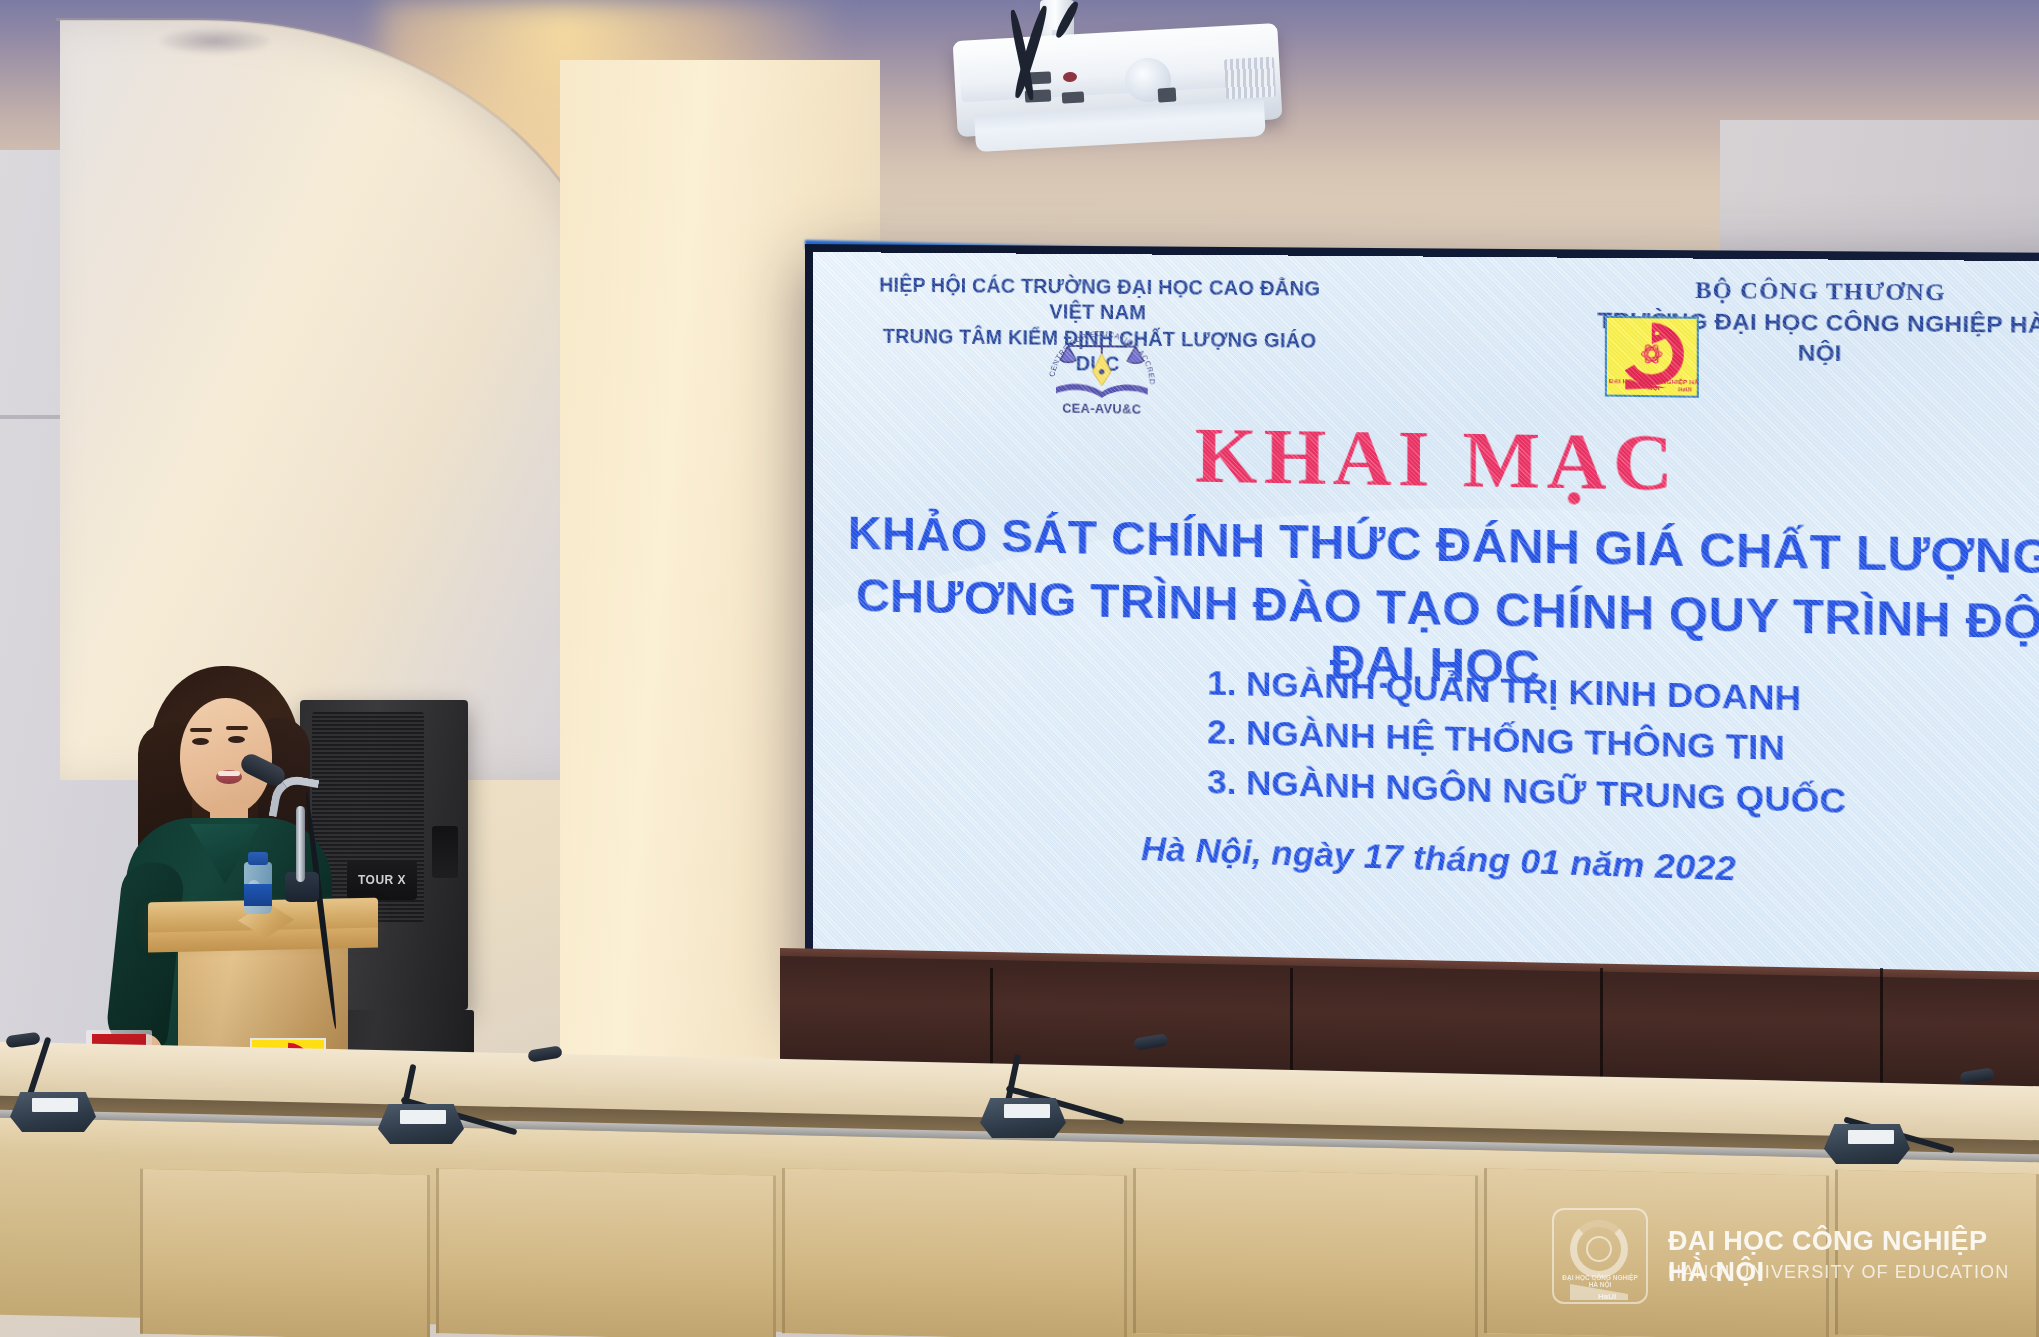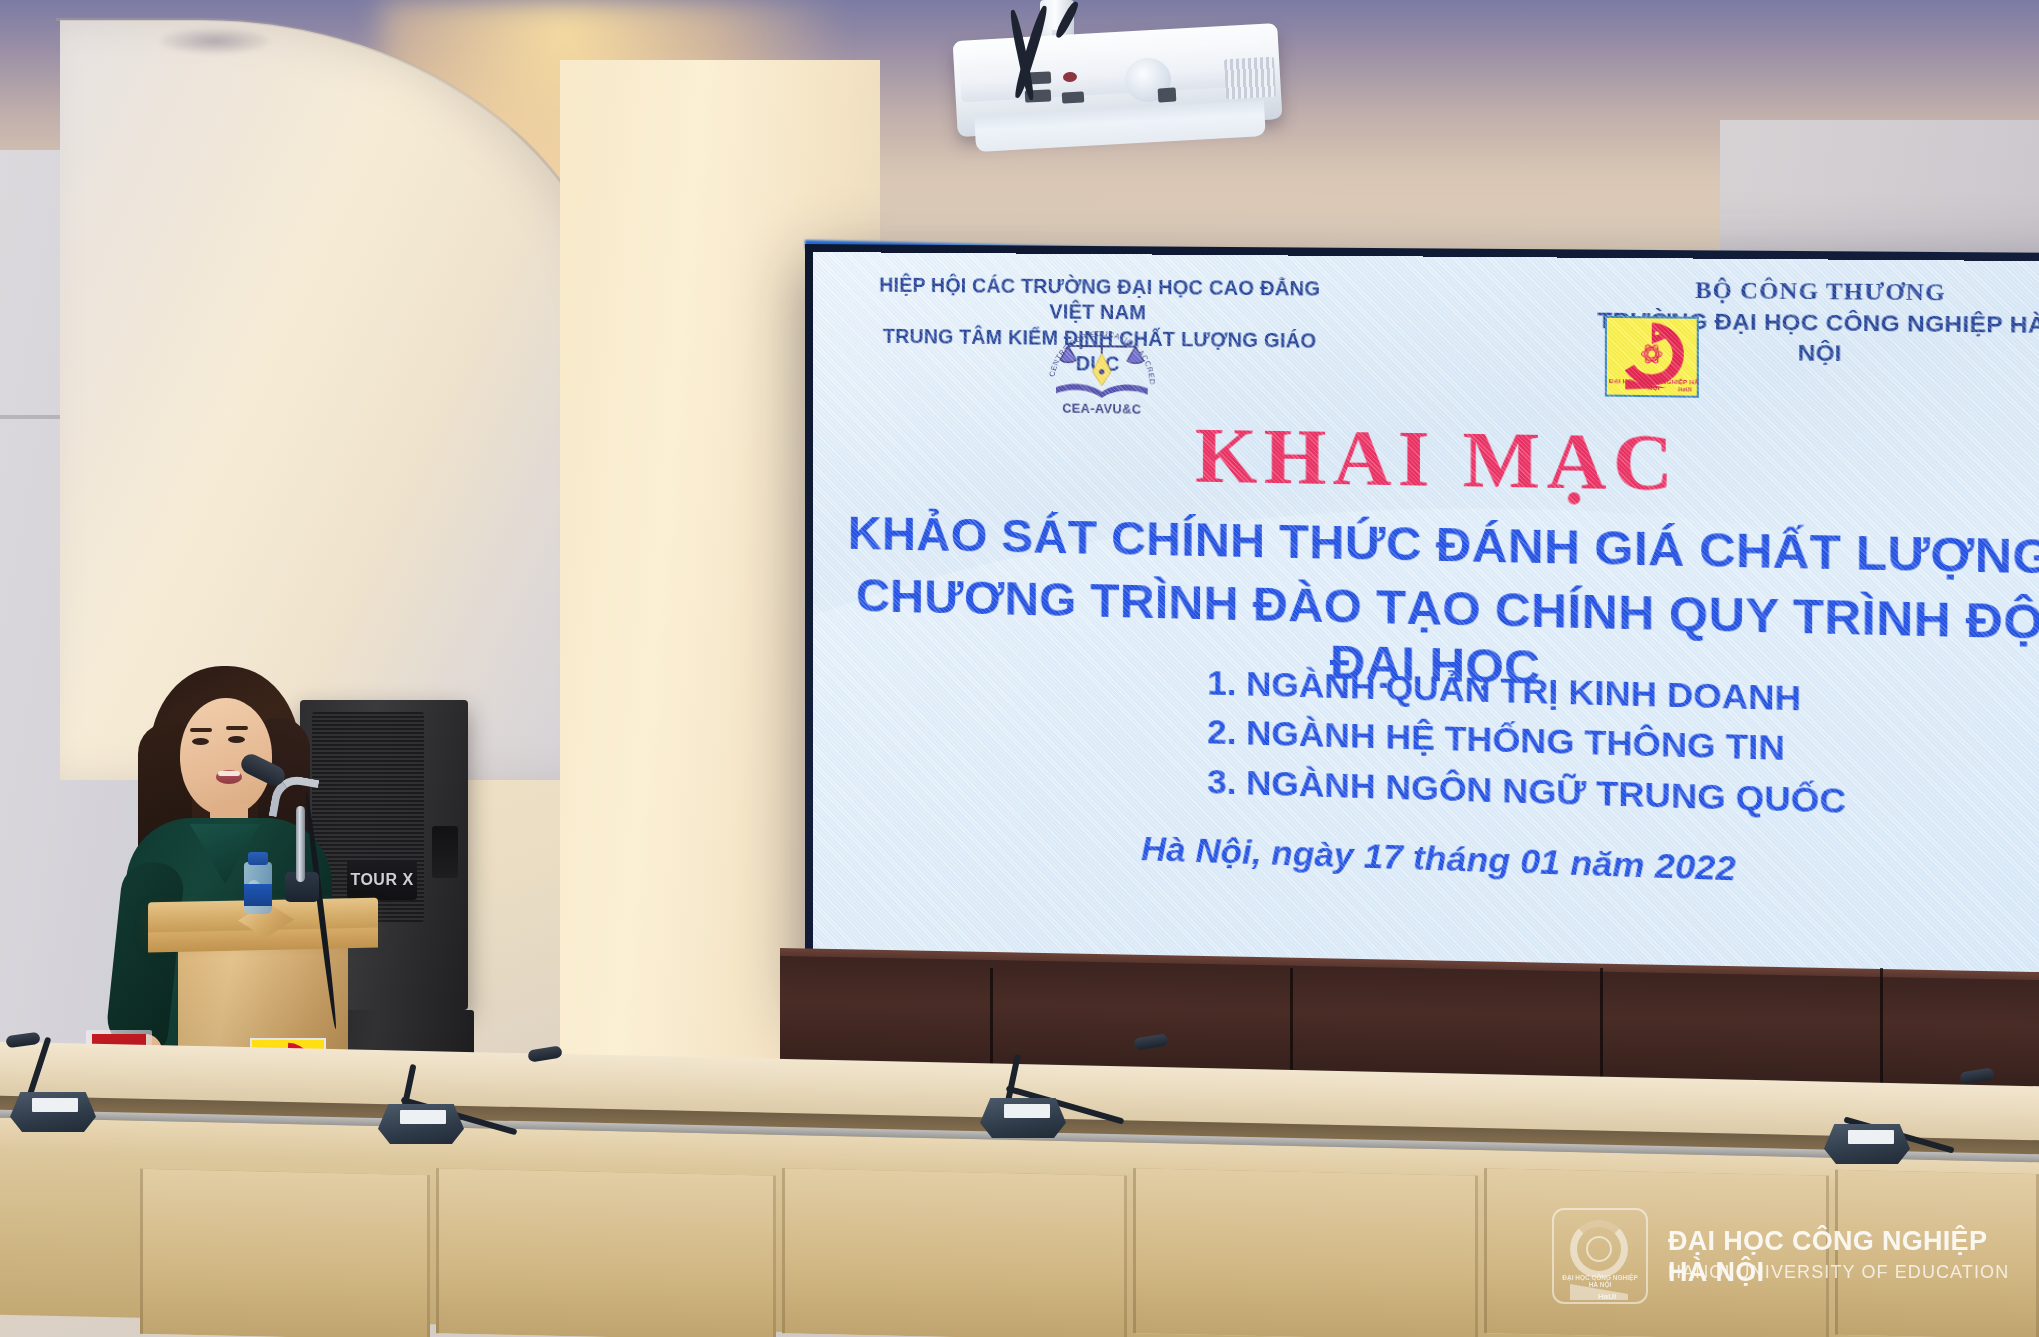--- a/index.html
+++ b/index.html
@@ -121,21 +121,21 @@
     background:linear-gradient(180deg,#6b4238,#4a2c26);transform:skewY(1.1deg);}
 
   .spk-main{position:absolute;left:300px;top:700px;width:168px;height:310px;border-radius:4px;
     background:linear-gradient(100deg,#2e2e30 0%,#3b3b3e 35%,#2a2a2c 75%,#202022 100%);
     box-shadow:0 10px 24px rgba(20,18,25,.4);}
   .spk-grille{position:absolute;left:312px;top:712px;width:112px;height:210px;border-radius:3px;
     background:repeating-linear-gradient(0deg,#17171a 0 2px,#303033 2px 4px);opacity:.85;}
   .spk-handle{position:absolute;left:432px;top:826px;width:26px;height:52px;border-radius:3px;
     background:linear-gradient(180deg,#121214,#1e1e21);}
   .spk-badge{position:absolute;left:347px;top:860px;width:70px;height:40px;border-radius:4px;
-    background:linear-gradient(180deg,#1b1b1f,#111113);color:#cfcfd4;font-size:16px;
+    background:linear-gradient(180deg,#1b1b1f,#111113);color:#cfcfd4;font-size:12px;
     font-weight:bold;display:flex;align-items:center;justify-content:center;letter-spacing:.5px;}
   .spk-sub{position:absolute;left:288px;top:1010px;width:186px;height:96px;border-radius:3px;
     background:linear-gradient(100deg,#242427,#313134 45%,#1c1c1e);}
 
   
   .podium-top{position:absolute;left:148px;top:900px;width:230px;height:36px;
     background:linear-gradient(180deg,#e6c489,#d2a965 55%,#bf9450);border-radius:4px 4px 2px 2px;
     transform:skewY(-1.2deg);box-shadow:0 6px 14px rgba(90,65,35,.3);}
   .podium-top2{position:absolute;left:148px;top:930px;width:230px;height:20px;
     background:linear-gradient(180deg,#d6ab68,#c0934e);transform:skewY(-1.2deg);}

